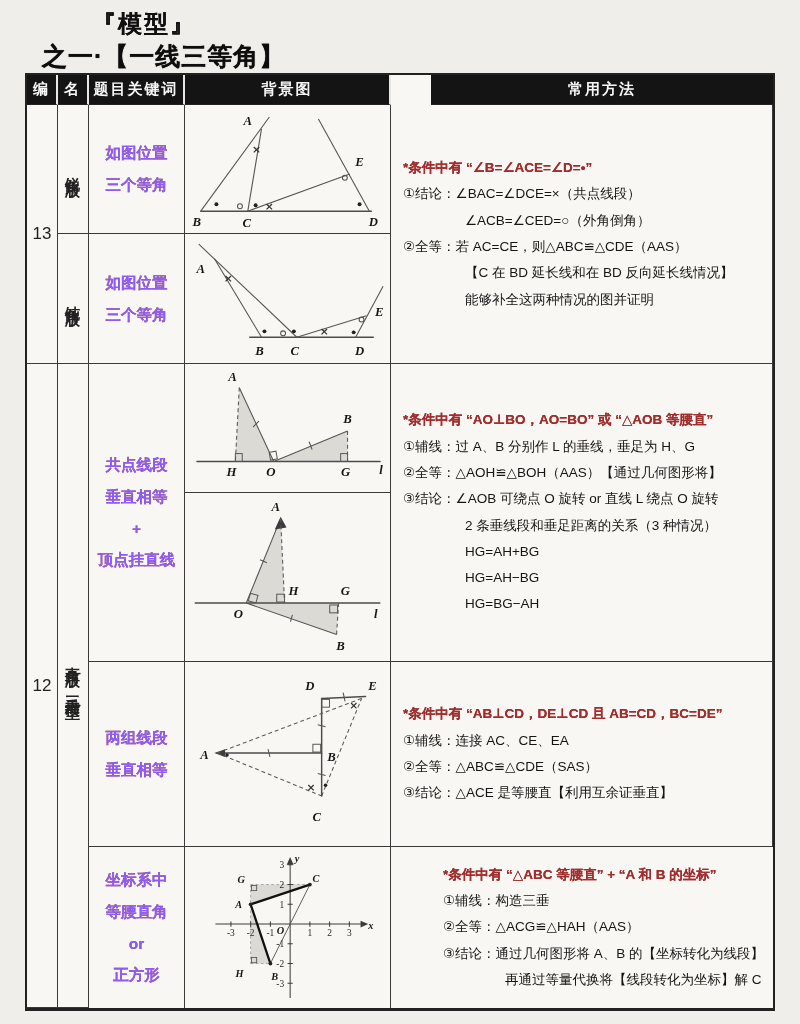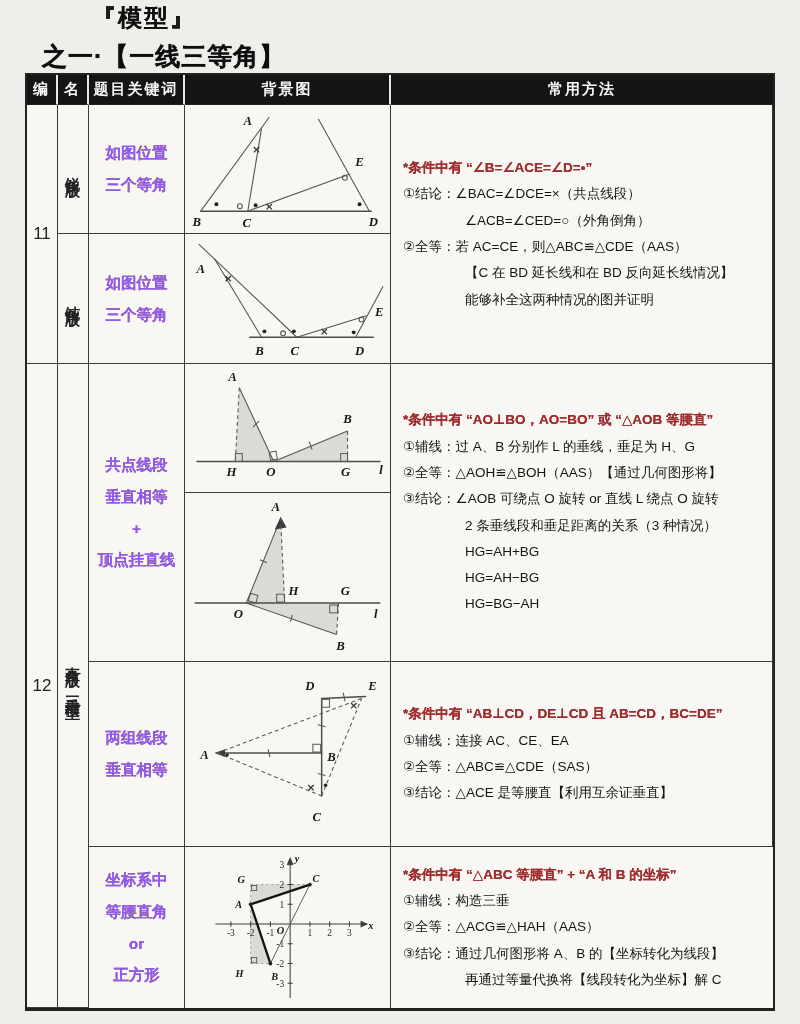--- a/index.html
+++ b/index.html
@@ -4,21 +4,21 @@
 <style>
   html,body{margin:0;padding:0;}
   body{
     width:800px;height:1024px;overflow:hidden;
     background:#f0eeea;
     font-family:"Liberation Sans","DejaVu Sans",sans-serif;
     color:#1c1c1c;
   }
   .page{position:relative;width:800px;height:1024px;}
   .title{
-    position:absolute;left:92px;top:2px;
+    position:absolute;left:92px;top:8px;
     font-size:24px;font-weight:900;letter-spacing:2px;color:#101010;
     text-shadow:0 0 .6px #101010;
   }
   .subtitle{
     position:absolute;left:42px;top:40px;
     font-size:25px;font-weight:900;letter-spacing:1px;color:#0d0d0d;
     text-shadow:0 0 .7px #0d0d0d;
   }
   .mtable{
     position:absolute;left:25px;top:73px;width:750px;height:938px;
@@ -27,21 +27,21 @@
     grid-template-rows:30px 129px 130px 298px 185px 1fr;
     background:#f8f7f4;
     border:2px solid #222;border-bottom-width:3px;
     box-sizing:border-box;
   }
   .cell{
     border-right:1px solid #3a3a3a;border-bottom:1px solid #3a3a3a;
     display:flex;align-items:center;justify-content:center;
     box-sizing:border-box;overflow:hidden;
   }
-  .cell.lastcol{border-right:none;}
+  .cell.lastcol{border-right:none;margin-left:40px;}
   .cell.lastrow{border-bottom:none;}
   .head{
     background:#141414;color:#f6f6f6;font-weight:bold;font-size:15px;
     letter-spacing:2px;border-right:2px solid #e9e7e3;border-bottom:1px solid #222;
   }
   .head.lastcol{border-right:none;}
   .numcell{font-size:17px;color:#222;}
   .vname{
     writing-mode:vertical-rl;text-orientation:upright;
     font-size:15px;font-weight:bold;color:#222;letter-spacing:3px;line-height:1;
@@ -88,21 +88,21 @@
   <div class="subtitle">之一·【一线三等角】</div>
 
   <div class="mtable">
 
     <div class="cell head" style="grid-column:1;grid-row:1">编</div>
     <div class="cell head" style="grid-column:2;grid-row:1">名</div>
     <div class="cell head" style="grid-column:3;grid-row:1">题目关键词</div>
     <div class="cell head" style="grid-column:4;grid-row:1">背景图</div>
     <div class="cell head lastcol" style="grid-column:5;grid-row:1">常用方法</div>
 
-    <div class="cell numcell" style="grid-column:1;grid-row:2/4">11</div>
+    <div class="cell numcell" style="grid-column:1;grid-row:2/4">13</div>
 
     <div class="cell" style="grid-column:2;grid-row:2">
       <div class="vname">锐角版</div>
     </div>
     <div class="cell kwcell" style="grid-column:3;grid-row:2">
       <div class="kwline">如图位置</div>
       <div class="kwline">三个等角</div>
     </div>
     <div class="cell figcell" style="grid-column:4;grid-row:2">
       <svg viewBox="0 0 205 126" width="202" height="124">

